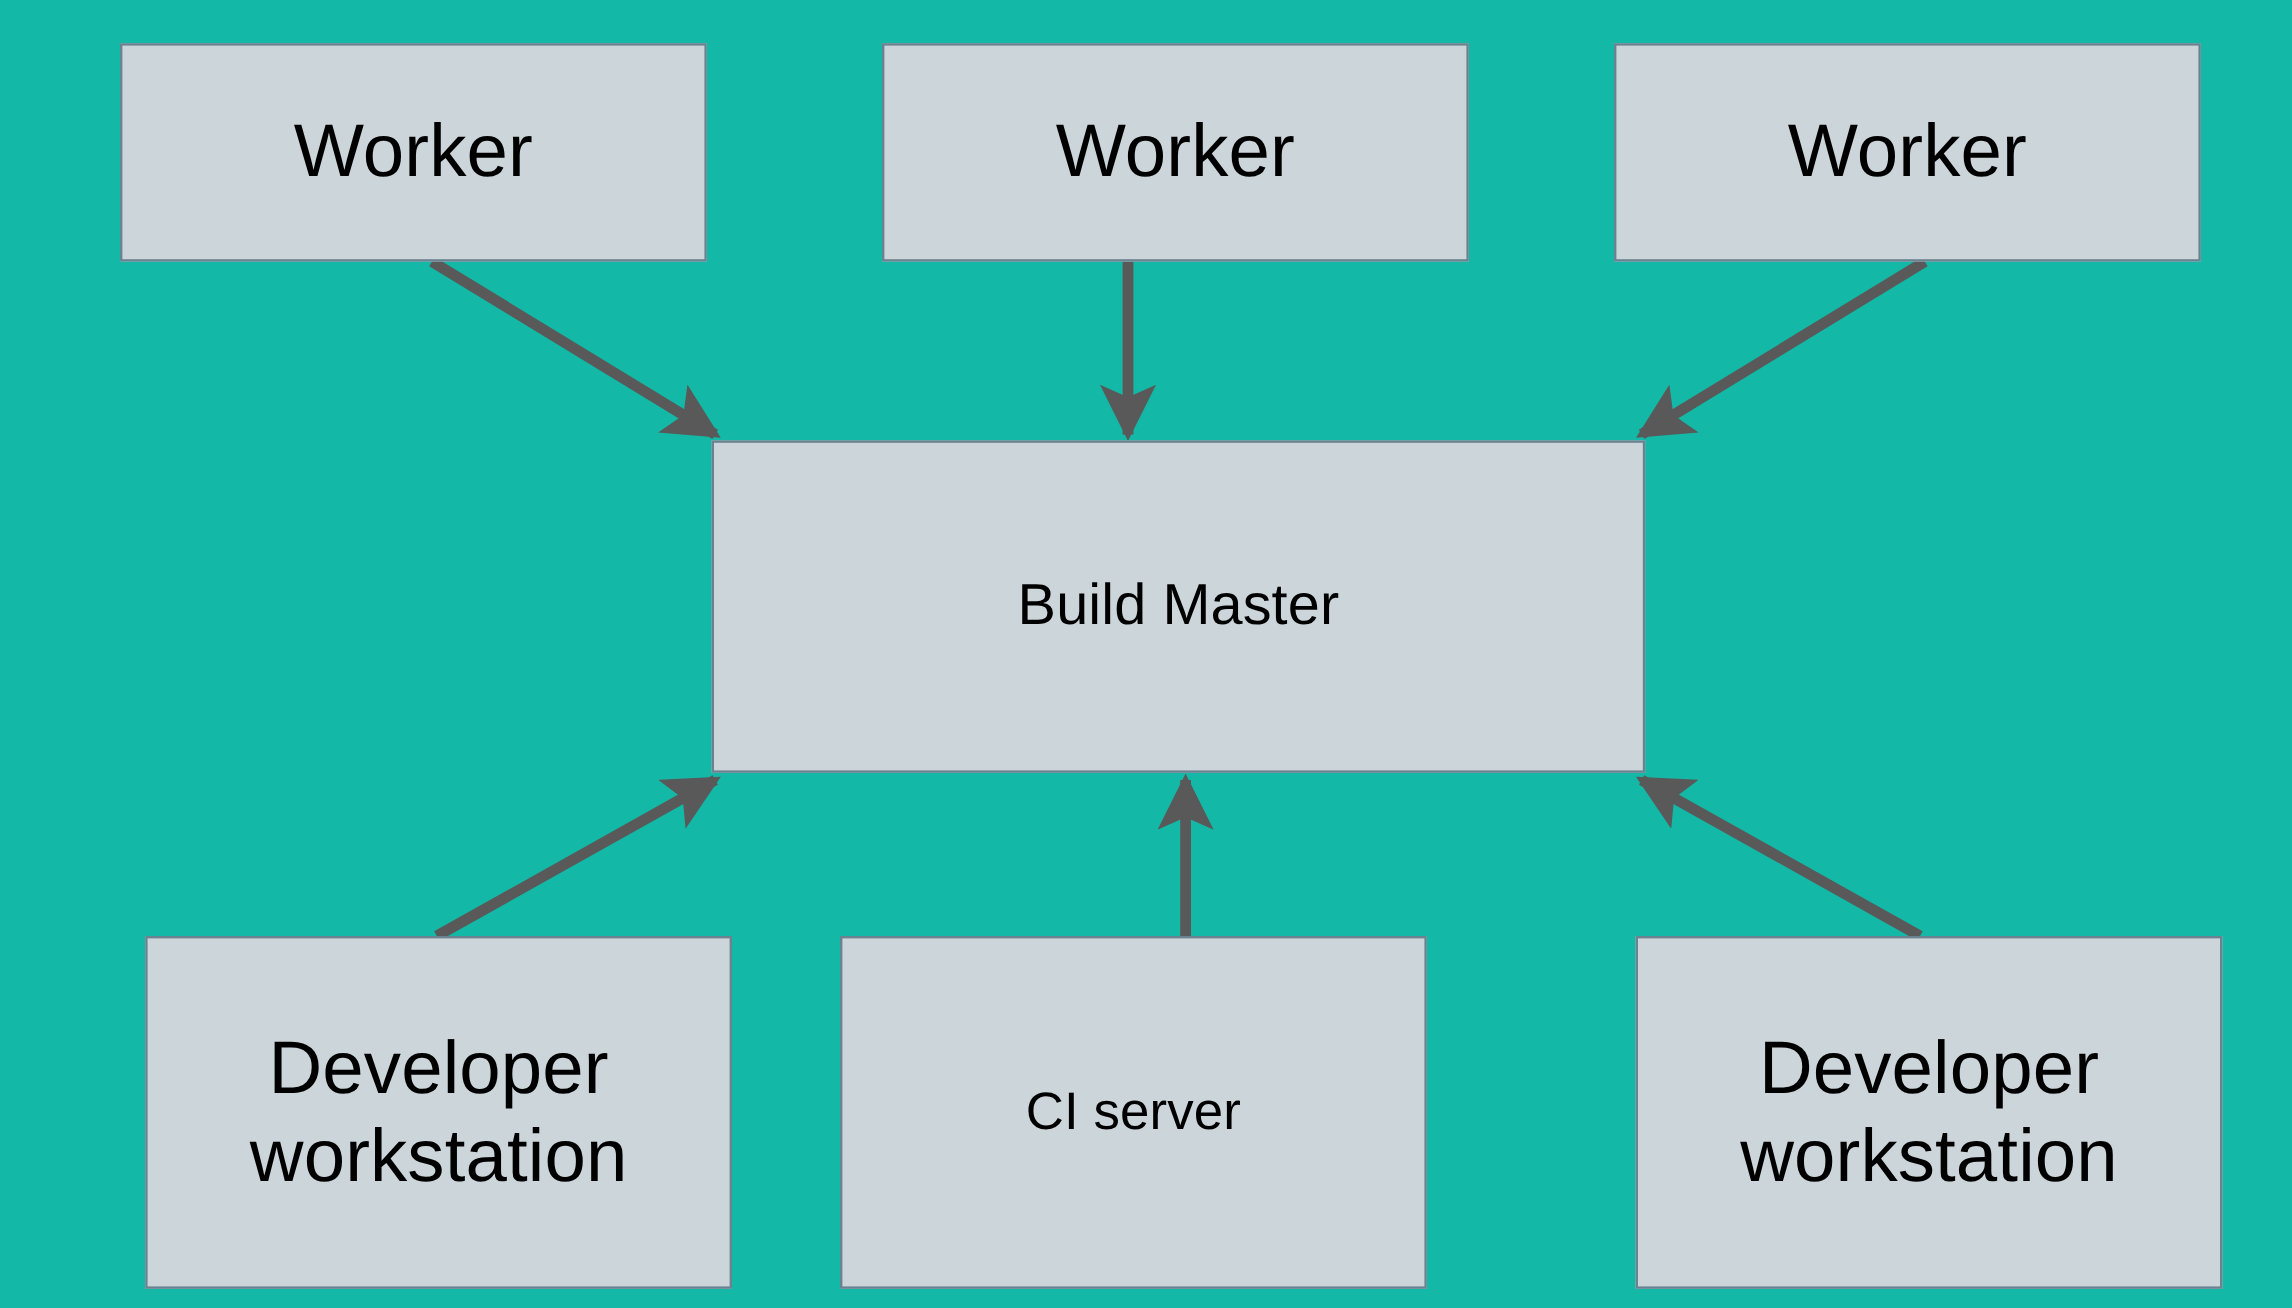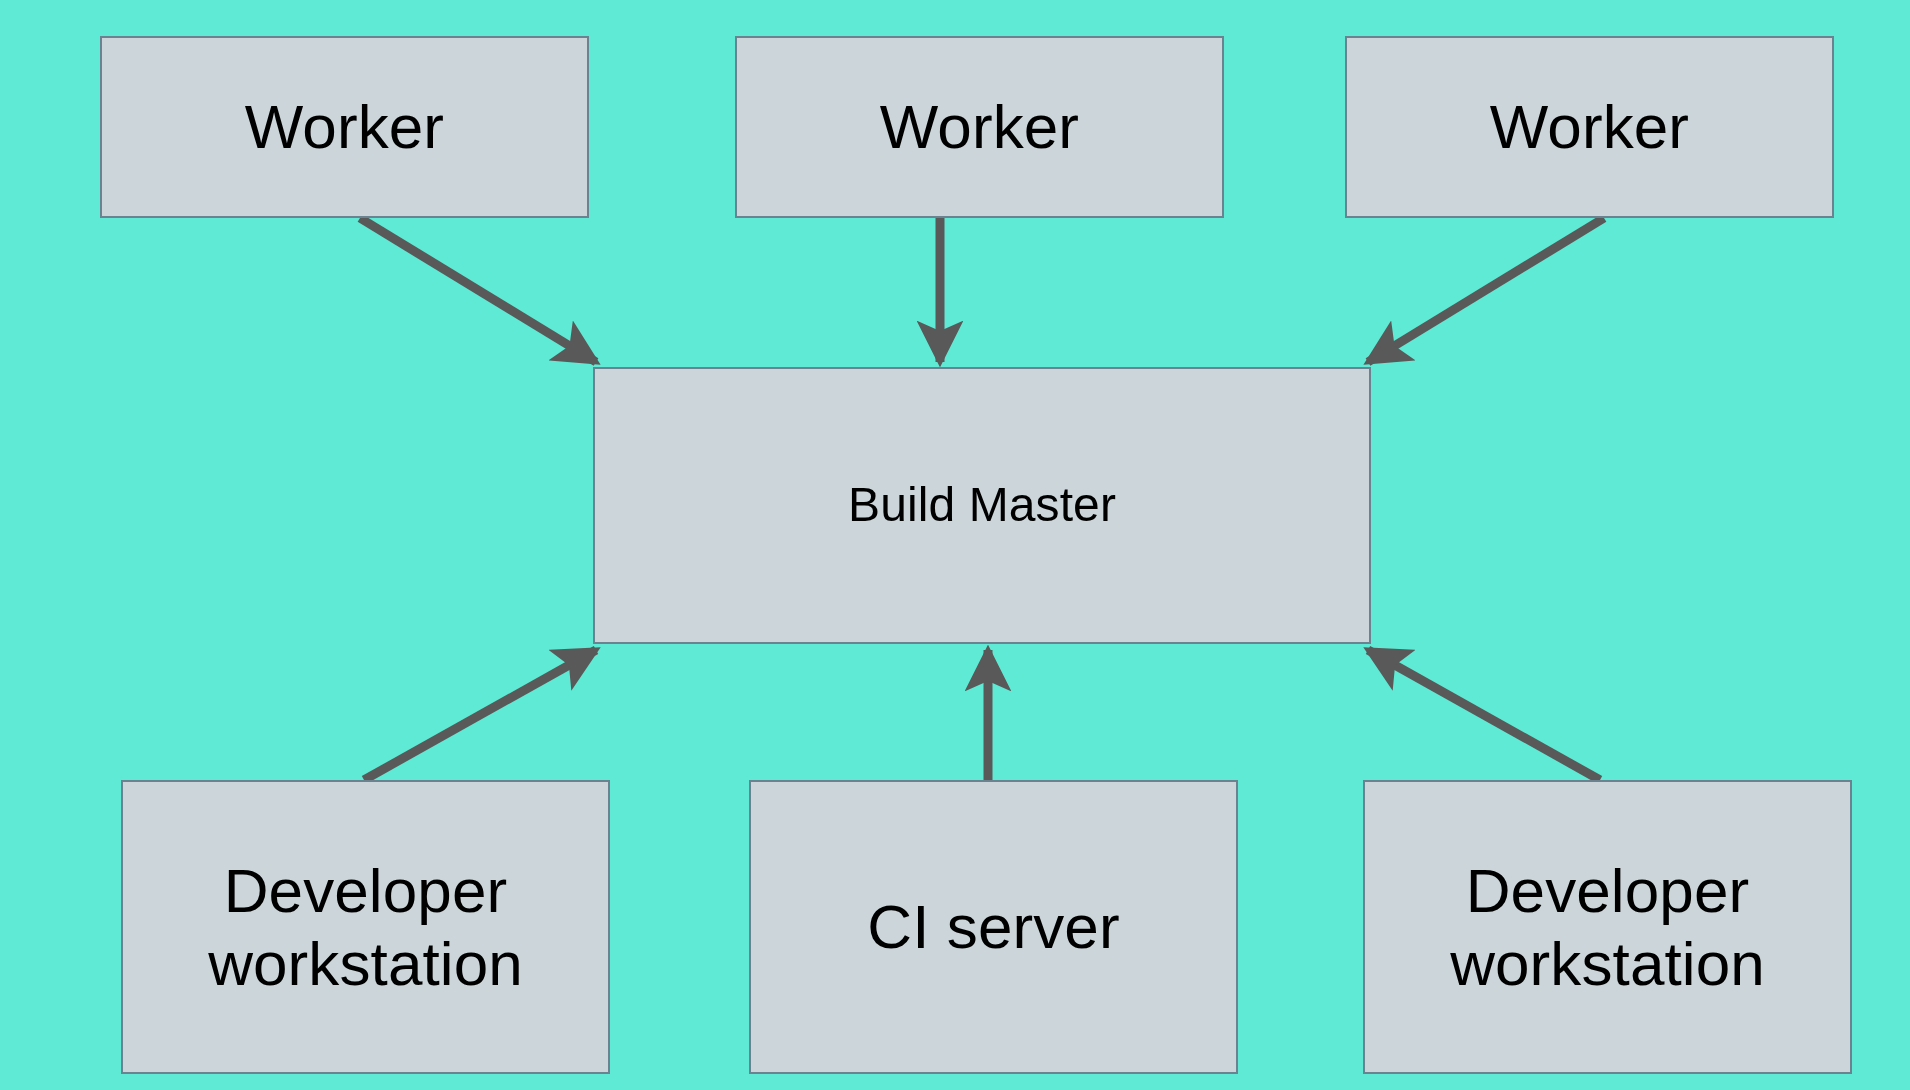--- a/index.html
+++ b/index.html
@@ -11,21 +11,21 @@
   body {
     width: 1910px;
     height: 1090px;
     font-family: "Liberation Sans", sans-serif;
     overflow: hidden;
   }
   #diagram-canvas {
     position: relative;
     width: 1910px;
     height: 1090px;
-    background: #5eead4;
+    background: #14b8a6;
   }
   #edges-layer {
     position: absolute;
     left: 0;
     top: 0;
     width: 1910px;
     height: 1090px;
     pointer-events: none;
   }
   .node {
@@ -50,21 +50,21 @@
     box-sizing: border-box;
   }
   
   #node-worker-1 { left: 100px; top: 36px;  width: 489px; height: 182px; font-size: 62px; }
   #node-worker-2 { left: 735px; top: 36px;  width: 489px; height: 182px; font-size: 62px; }
   #node-worker-3 { left: 1345px;top: 36px;  width: 489px; height: 182px; font-size: 62px; }
   
   #node-build-master { left: 593px; top: 367px; width: 778px; height: 277px; font-size: 48px; }
   
   #node-dev-ws-left  { left: 121px; top: 780px; width: 489px; height: 294px; font-size: 62px; }
-  #node-ci-server    { left: 749px; top: 780px; width: 489px; height: 294px; font-size: 62px; }
+  #node-ci-server    { left: 700px; top: 780px; width: 489px; height: 294px; font-size: 44px; }
   #node-dev-ws-right { left: 1363px;top: 780px; width: 489px; height: 294px; font-size: 62px; }
 </style>
 </head>
 <body>
 
 <div id="diagram-canvas">
 
   <svg id="edges-layer" viewBox="0 0 1910 1090" width="1910" height="1090" xmlns="http://www.w3.org/2000/svg">
     <defs>
       <marker id="arrowhead" markerWidth="5.2" markerHeight="5.2" refX="4.6" refY="2.6" orient="auto" markerUnits="strokeWidth">

